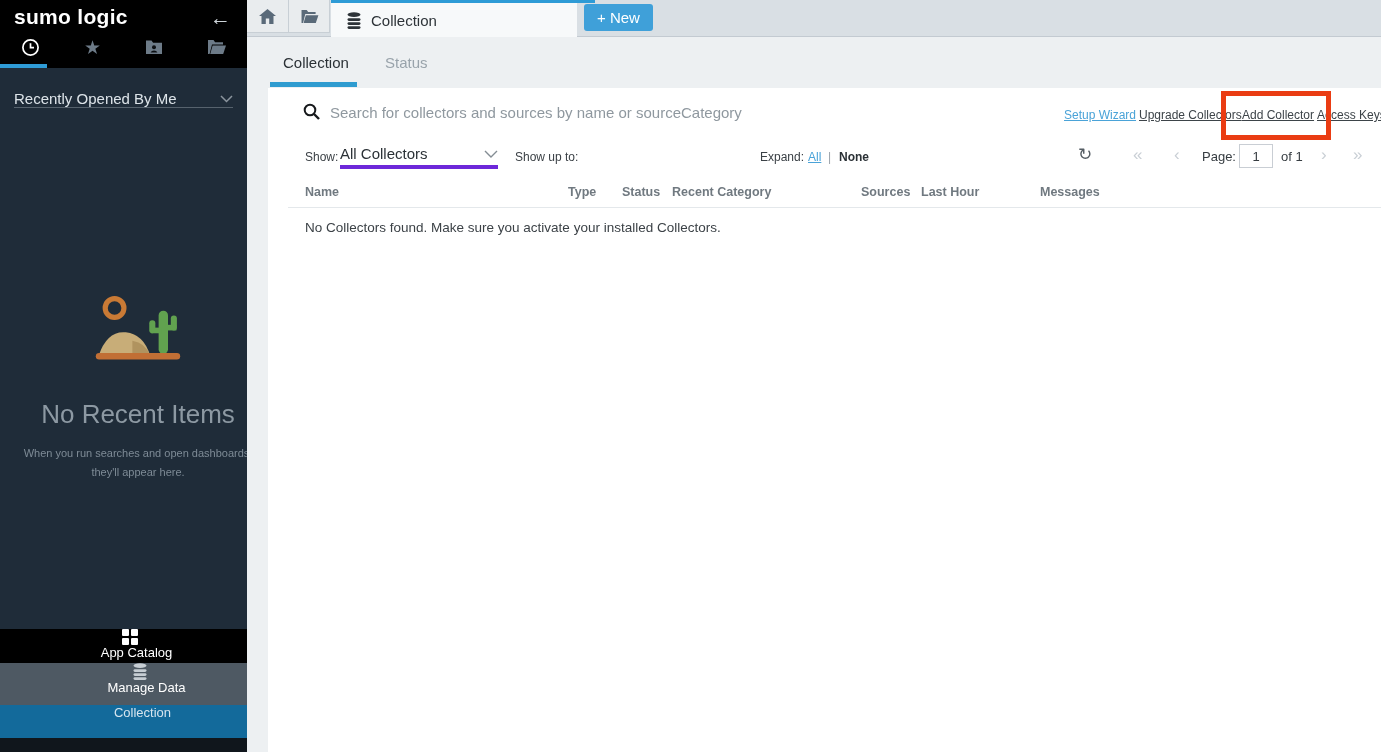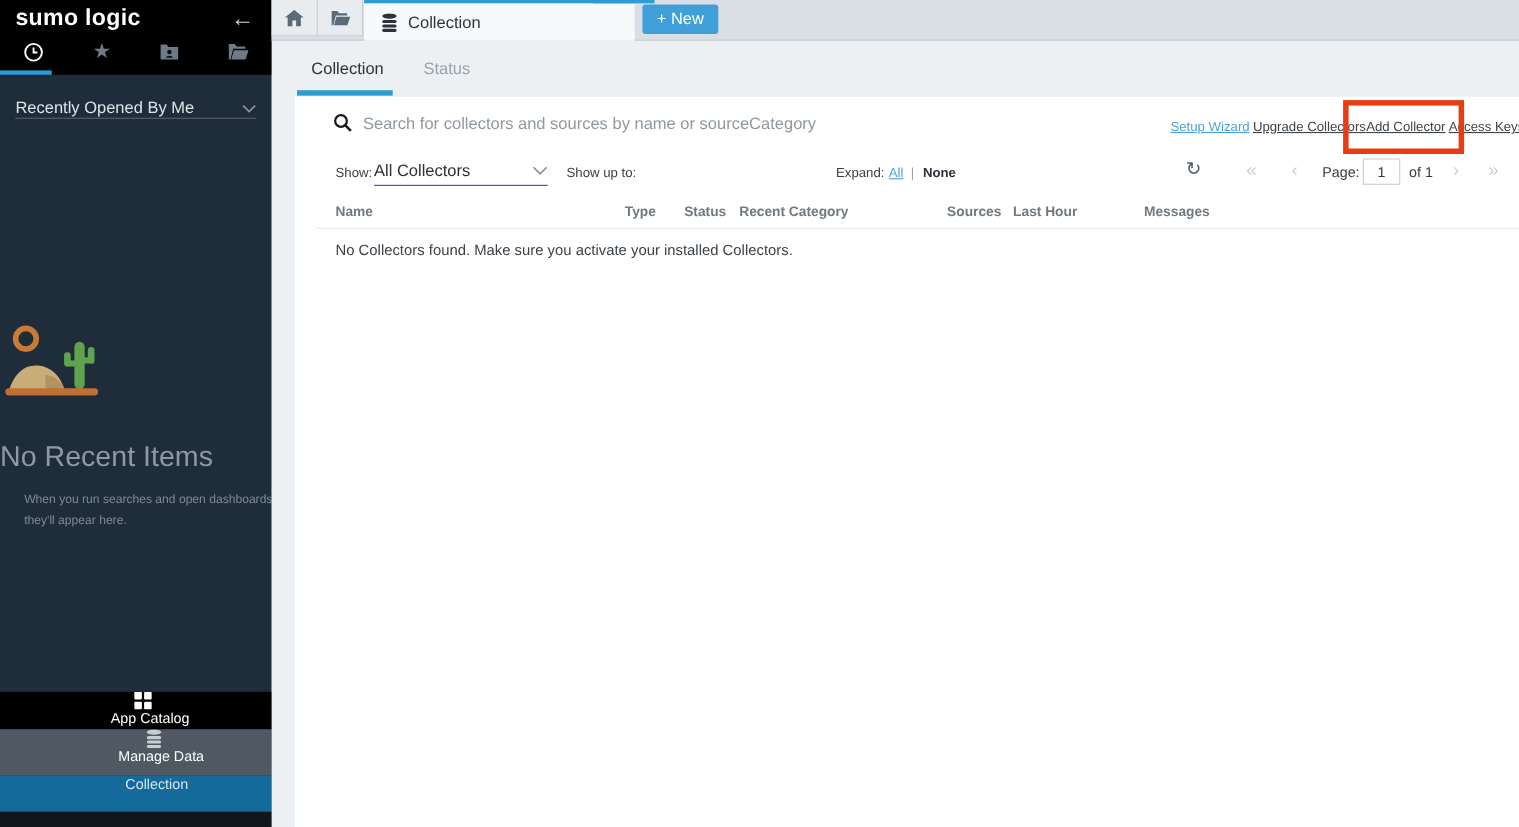--- a/index.html
+++ b/index.html
@@ -13,21 +13,21 @@
   .back-arrow { position:absolute; right:16px; top:6px; color:#cdd4d9; font-size:21px; cursor:pointer; }
   .icon-tabs { position:absolute; bottom:0; left:0; right:0; height:42px; display:flex; }
   .icon-tab { flex:1; display:flex; align-items:center; justify-content:center; position:relative; cursor:pointer; }
   .icon-tab .star-glyph { color:#6d7b88; font-size:19px; }
   .active-underline { position:absolute; bottom:0; left:0; width:47px; height:4px; background:#2e9bd6; }
 
   .recent-select { margin:22px 14px 0 14px; border-bottom:1px solid #56626d;
     display:flex; justify-content:space-between; align-items:center; cursor:pointer; }
   .recent-select span { color:#dde4e9; font-size:15px; }
 
-  .empty-state { position:absolute; top:292px; left:0; width:276px; }
+  .empty-state { position:absolute; top:292px; left:0; width:276px; text-align:center; }
   .empty-title { margin-top:28px; color:#8d99a3; font-size:26px; font-weight:400; }
   .empty-desc { margin:14px 22px 0 22px; color:#7e8b96; font-size:11px; line-height:19px; }
 
   .bottom-menu { position:absolute; bottom:0; left:0; width:247px; }
   .menu-item { display:flex; align-items:center; padding-left:12px; cursor:pointer;flex-direction:column; }
   .menu-item .mi-label { color:#fff; font-size:13px; margin-left:14px; }
   .mi-app { height:34px; background:#000; }
   .mi-manage { height:42px; background:#4e5963;padding-left:32px; }
   .mi-collection { height:33px; background:#136a9b; padding-left:38px; }
   .mi-collection .mi-label { margin-left:0; color:#d6e5ef; }
@@ -63,21 +63,21 @@
 
   .hdr-link { position:absolute; top:20px; font-size:12px; text-decoration:underline; color:#3d4449; cursor:pointer; white-space:nowrap; }
   .lk-wizard { left:796px; color:#4aa3d8; }
   .lk-upgrade { left:871px; }
   .lk-add { left:974px; }
   .lk-keys { left:1049px; }
 
   .highlight-box { position:absolute; left:953px; top:3px; width:110px; height:49px; border:5px solid #ea3c13; pointer-events:none; z-index:5; }
 
   .ctl-label { position:absolute; top:62px; font-size:12px; color:#3b4146; }
-  .ctl-select { position:absolute; top:54px; height:27px; border-bottom:1px solid #6d28d9;
+  .ctl-select { position:absolute; top:54px; height:27px; border-bottom:4px solid #6d28d9;
     display:flex; align-items:center; justify-content:space-between; cursor:pointer; }
   .ctl-select .sel-value { font-size:15px; color:#2b3136; }
   .sel-show { left:72px; width:158px; }
   .sel-upto { left:317px; width:156px; }
   .lbl-show { left:37px; }
   .lbl-upto { left:247px; }
   .lbl-expand { left:492px; }
   .expand-all { position:absolute; left:540px; top:62px; font-size:12px; color:#4aa3d8; text-decoration:underline; cursor:pointer; }
   .expand-sep { position:absolute; left:560px; top:62px; font-size:12px; color:#9aa2a9; }
   .expand-none { position:absolute; left:571px; top:62px; font-size:12px; color:#2b3136; font-weight:bold; }

